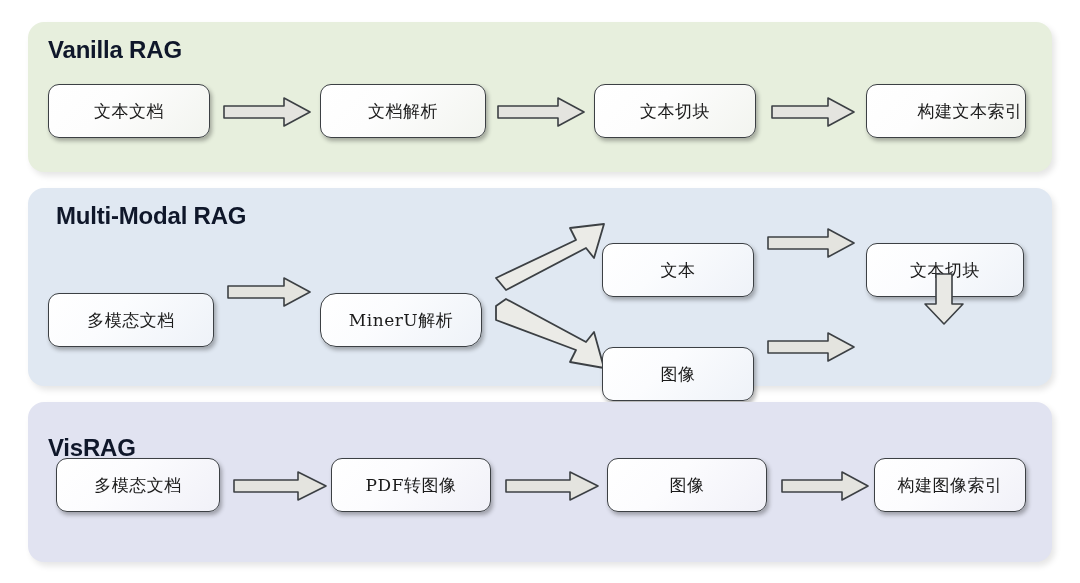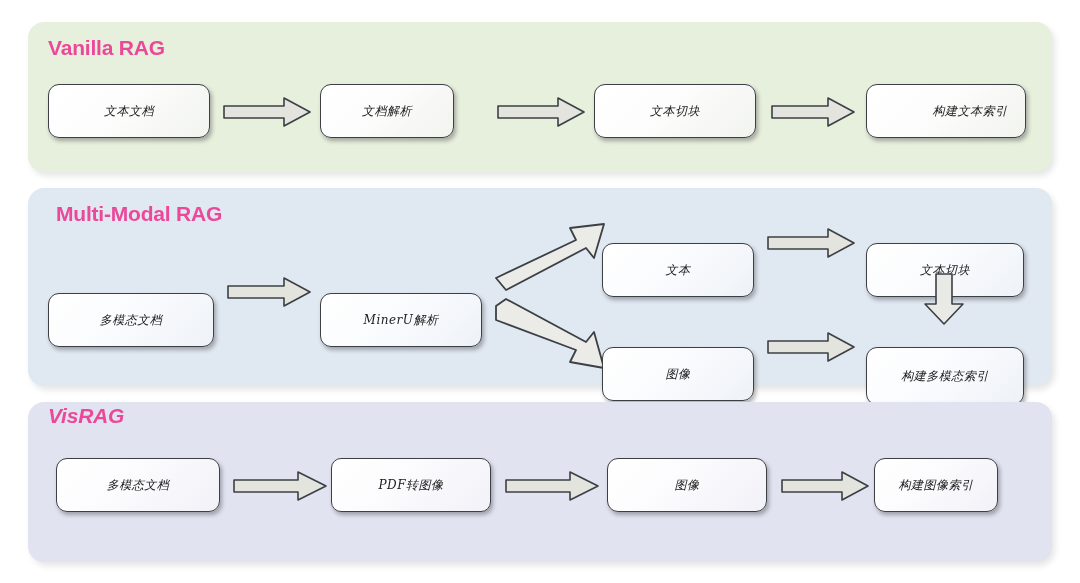--- a/index.html
+++ b/index.html
@@ -24,22 +24,22 @@
 
   
   .panel {
     position: absolute;
     border-radius: 16px;
     box-shadow: 3px 4px 6px rgba(0,0,0,0.10);
   }
   .panel-title {
     position: absolute;
     font-weight: bold;
-    font-size: 21px;
-    color: #ec4899;
+    font-size: 24px;
+    color: #0f172a;
     letter-spacing: -0.2px;
     white-space: nowrap;
   }
 
   #panel-vanilla {
     left: 28px; top: 22px; width: 1024px; height: 150px;
     background: #e7efdd;
   }
   #panel-mm {
     left: 28px; top: 188px; width: 1024px; height: 198px;
@@ -64,25 +64,24 @@
   }
   .node.bluish {
     background: linear-gradient(135deg, #ffffff 0%, #fbfcfe 40%, #eef2f8 100%);
     margin-top: 28px;
   }
   .node.purplish {
     background: linear-gradient(135deg, #ffffff 0%, #fcfcfe 40%, #f1f1f8 100%);
   }
   .node-label {
     font-family: "DejaVu Serif", "Liberation Serif", serif;
-    font-size: 12px;
+    font-size: 17px;
     color: #1b1b1b;
     white-space: nowrap;
     letter-spacing: 0.5px;
-    font-style: italic;
   }
 
   
   .arrow {
     position: absolute;
   }
   .arrow svg { display: block; overflow: visible; }
 </style>
 </head>
 <body>
@@ -95,21 +94,21 @@
   <div class="node" style="left:48px; top:84px; width:162px; height:54px;">
     <span class="node-label">文本文档</span>
   </div>
 
   <div class="arrow" style="left:222px; top:96px;">
     <svg width="90" height="32" viewBox="0 0 90 32">
       <path d="M2,10 L62,10 L62,2 L88,16 L62,30 L62,22 L2,22 Z" fill="#e4e4df" stroke="#3c4044" stroke-width="1.6" stroke-linejoin="round"></path>
     </svg>
   </div>
 
-  <div class="node" style="left:320px; top:84px; width:134px; height:54px;">
+  <div class="node" style="left:320px; top:84px; width:166px; height:54px;">
     <span class="node-label">文档解析</span>
   </div>
 
   <div class="arrow" style="left:496px; top:96px;">
     <svg width="90" height="32" viewBox="0 0 90 32">
       <path d="M2,10 L62,10 L62,2 L88,16 L62,30 L62,22 L2,22 Z" fill="#e4e4df" stroke="#3c4044" stroke-width="1.6" stroke-linejoin="round"></path>
     </svg>
   </div>
 
   <div class="node" style="left:594px; top:84px; width:162px; height:54px;">
@@ -132,21 +131,21 @@
   <div class="node bluish" style="left:48px; top:265px; width:166px; height:54px;">
     <span class="node-label">多模态文档</span>
   </div>
 
   <div class="arrow" style="left:226px; top:276px;">
     <svg width="86" height="32" viewBox="0 0 86 32">
       <path d="M2,10 L58,10 L58,2 L84,16 L58,30 L58,22 L2,22 Z" fill="#e4e4df" stroke="#3c4044" stroke-width="1.6" stroke-linejoin="round"></path>
     </svg>
   </div>
 
-  <div class="node bluish" style="left:320px; top:265px; width:162px; height:54px;">
+  <div class="node bluish" style="left:320px; top:265px; width:162px; height:54px;border-radius:16px;">
     <span class="node-label">MinerU解析</span>
   </div>
 
   <div class="arrow" style="left:492px; top:218px;">
     <svg width="116" height="76" viewBox="0 0 116 76">
       <path d="M4,60 L4,60 L84,22 L78,10 L112,6 L102,40 L94,30 L14,72 Z" fill="#ebebe7" stroke="#3c4044" stroke-width="1.8" stroke-linejoin="round"></path>
     </svg>
   </div>
 
   <div class="arrow" style="left:492px; top:300px;">
@@ -178,54 +177,51 @@
   <div class="node bluish" style="left:602px; top:319px; width:152px; height:54px;">
     <span class="node-label">图像</span>
   </div>
 
   <div class="arrow" style="left:766px; top:331px;">
     <svg width="90" height="32" viewBox="0 0 90 32">
       <path d="M2,10 L62,10 L62,2 L88,16 L62,30 L62,22 L2,22 Z" fill="#e4e4df" stroke="#3c4044" stroke-width="1.6" stroke-linejoin="round"></path>
     </svg>
   </div>
 
-  <div class="node bluish" style="left:866px; top:319px; width:158px; height:58px;">
-    <span class="node-label">构建多模态索引</span>
-  </div>
 
   <div class="panel" id="panel-vis"></div>
-  <div class="panel-title" style="left:48px; top:404px;font-style:italic;">VisRAG</div>
+  <div class="panel-title" style="left:48px; top:434px;">VisRAG</div>
 
   <div class="node purplish" style="left:56px; top:458px; width:164px; height:54px;">
     <span class="node-label">多模态文档</span>
   </div>
 
   <div class="arrow" style="left:232px; top:470px;">
     <svg width="96" height="32" viewBox="0 0 96 32">
       <path d="M2,10 L66,10 L66,2 L94,16 L66,30 L66,22 L2,22 Z" fill="#e4e4df" stroke="#3c4044" stroke-width="1.6" stroke-linejoin="round"></path>
     </svg>
   </div>
 
-  <div class="node purplish" style="left:331px; top:458px; width:160px; height:54px;border-radius:10px;">
+  <div class="node purplish" style="left:331px; top:458px; width:160px; height:54px;">
     <span class="node-label">PDF转图像</span>
   </div>
 
   <div class="arrow" style="left:504px; top:470px;">
     <svg width="96" height="32" viewBox="0 0 96 32">
       <path d="M2,10 L66,10 L66,2 L94,16 L66,30 L66,22 L2,22 Z" fill="#e4e4df" stroke="#3c4044" stroke-width="1.6" stroke-linejoin="round"></path>
     </svg>
   </div>
 
   <div class="node purplish" style="left:607px; top:458px; width:160px; height:54px;">
     <span class="node-label">图像</span>
   </div>
 
   <div class="arrow" style="left:780px; top:470px;">
     <svg width="90" height="32" viewBox="0 0 90 32">
       <path d="M2,10 L62,10 L62,2 L88,16 L62,30 L62,22 L2,22 Z" fill="#e4e4df" stroke="#3c4044" stroke-width="1.6" stroke-linejoin="round"></path>
     </svg>
   </div>
 
-  <div class="node purplish" style="left:874px; top:458px; width:124px; height:54px;">
+  <div class="node purplish" style="left:874px; top:458px; width:152px; height:54px;">
     <span class="node-label">构建图像索引</span>
   </div>
 
 </div>
 
 </body></html>

